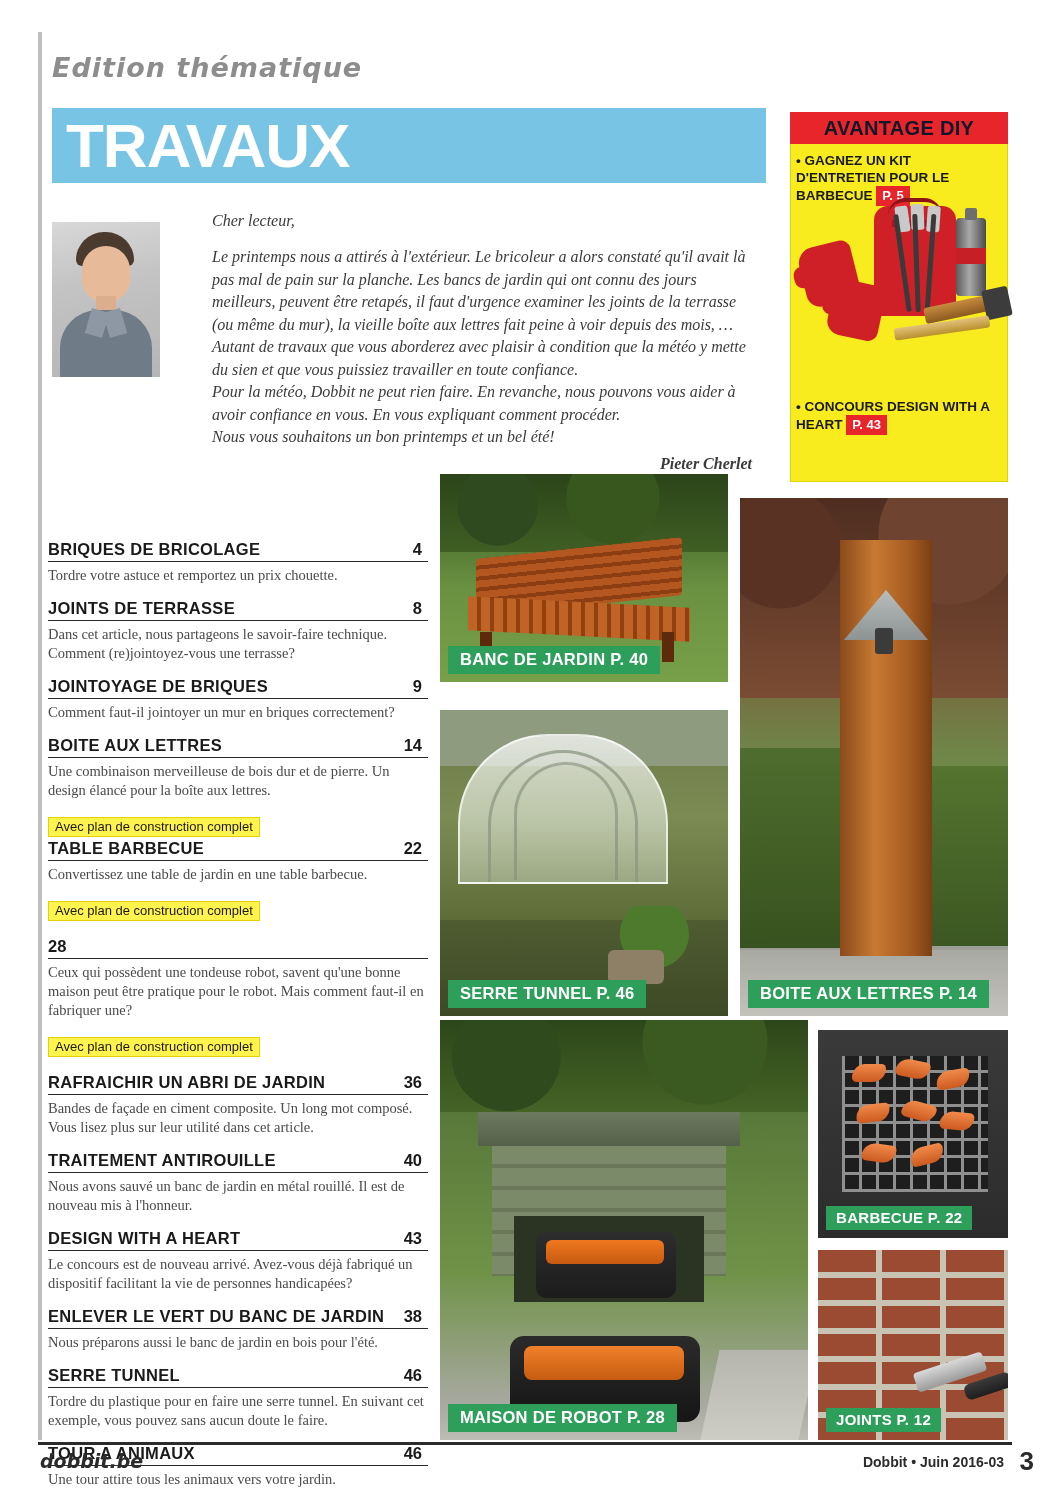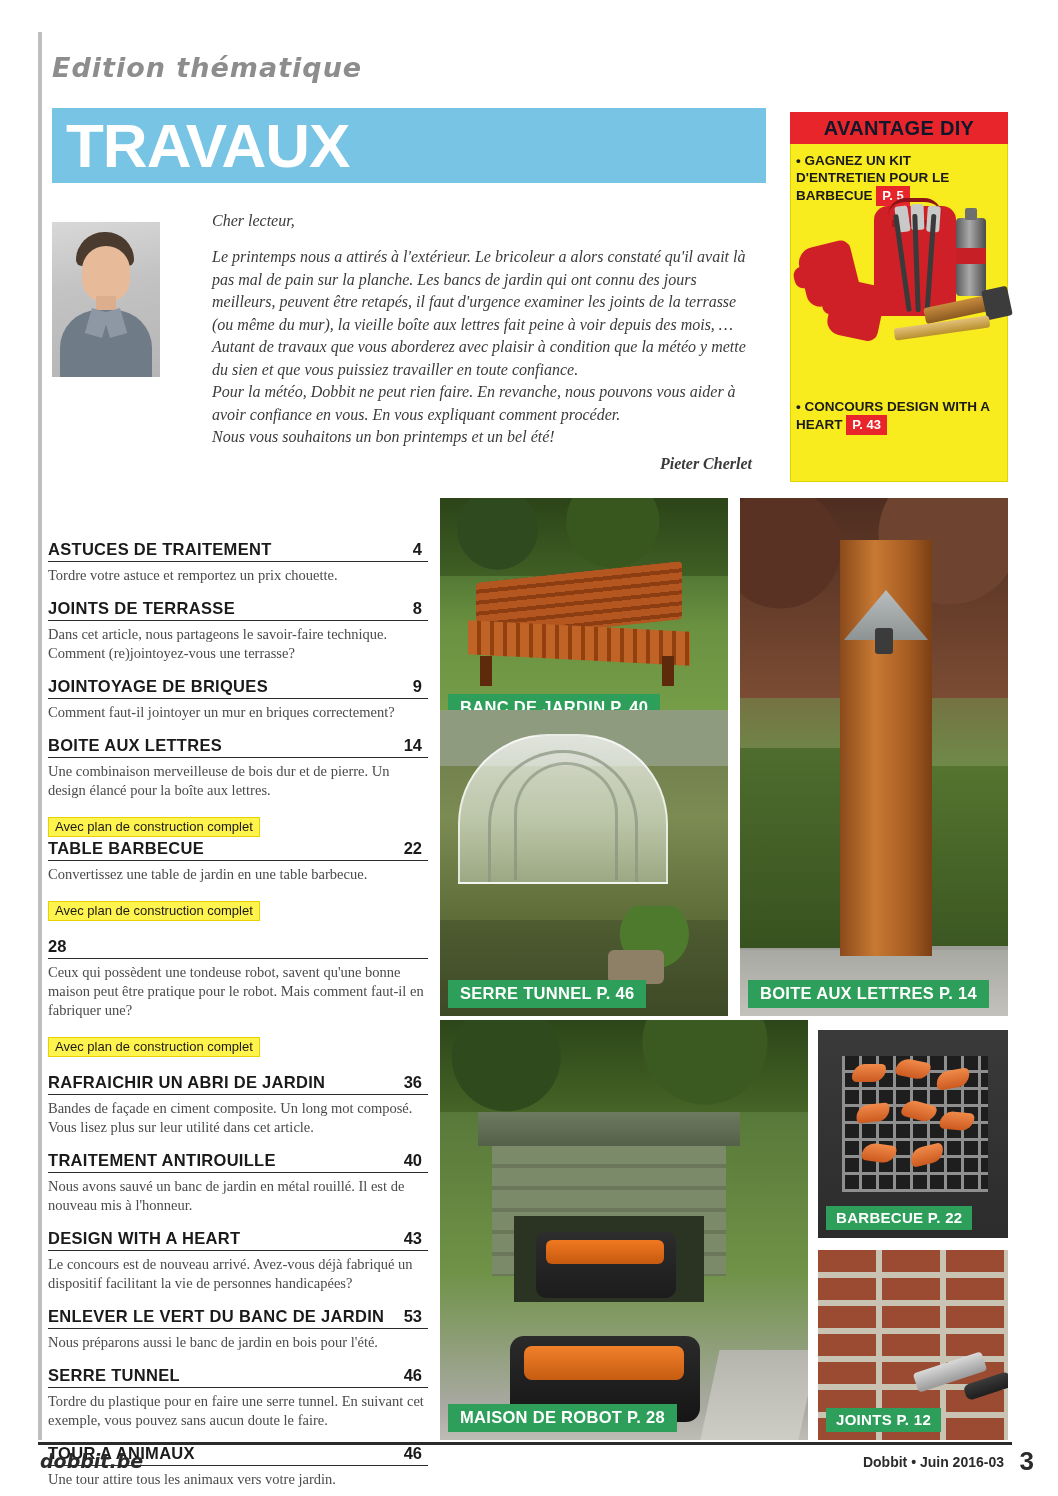--- a/index.html
+++ b/index.html
@@ -332,21 +332,21 @@
     color: #ffffff;
     font-size: 16.5px;
     font-weight: bold;
     padding: 4px 12px 5px 12px;
     letter-spacing: 0.3px;
     white-space: nowrap;
   }
   .cap.small { font-size: 15px; padding: 3px 10px 4px 10px; }
 
   
-  #photo-bench { left: 440px; top: 498px; width: 288px; height: 232px;
+  #photo-bench { left: 440px; top: 474px; width: 288px; height: 208px;
     background: linear-gradient(180deg,#3f5e2a 0%, #4e7333 28%, #6a9140 55%, #78a04a 100%); }
   #photo-bench .hedge { position:absolute; left:0; top:0; width:100%; height:78px;
     background: radial-gradient(circle at 20% 40%, #2f4a1f 0 40px, transparent 41px),
                 radial-gradient(circle at 60% 30%, #38571f 0 46px, transparent 47px),
                 linear-gradient(180deg,#2c4418,#3f5f25); }
   #photo-bench .bench-back { position:absolute; left:36px; top:74px; width:206px; height:58px;
     background: repeating-linear-gradient(180deg,#b4561f 0 7px,#8c3d12 7px 11px);
     transform: skewY(-6deg); border-radius:4px; }
   #photo-bench .bench-seat { position:absolute; left:28px; top:128px; width:222px; height:34px;
     background: repeating-linear-gradient(90deg,#c06327 0 9px,#93400f 9px 13px);
@@ -538,21 +538,21 @@
   <div class="diy-item2">
     <span>•</span>
     <span>CONCOURS DESIGN WITH A HEART</span>
     <span class="page-tag">P. 43</span>
   </div>
 
   <div class="toc">
 
     <div class="toc-entry">
       <div class="toc-line">
-        <span class="toc-title">ASTUCES DE TRAITEMENT</span>
+        <span class="toc-title">BRIQUES DE BRICOLAGE</span>
         <span class="toc-page">4</span>
       </div>
       <div class="toc-desc">Tordre votre astuce et remportez un prix chouette.</div>
     </div>
 
     <div class="toc-entry">
       <div class="toc-line">
         <span class="toc-title">JOINTS DE TERRASSE</span>
         <span class="toc-page">8</span>
       </div>
@@ -613,21 +613,21 @@
       <div class="toc-line">
         <span class="toc-title">DESIGN WITH A HEART</span>
         <span class="toc-page">43</span>
       </div>
       <div class="toc-desc">Le concours est de nouveau arrivé. Avez-vous déjà fabriqué un dispositif facilitant la vie de personnes handicapées?</div>
     </div>
 
     <div class="toc-entry">
       <div class="toc-line">
         <span class="toc-title">ENLEVER LE VERT DU BANC DE JARDIN</span>
-        <span class="toc-page">53</span>
+        <span class="toc-page">38</span>
       </div>
       <div class="toc-desc">Nous préparons aussi le banc de jardin en bois pour l'été.</div>
     </div>
 
     <div class="toc-entry">
       <div class="toc-line">
         <span class="toc-title">SERRE TUNNEL</span>
         <span class="toc-page">46</span>
       </div>
       <div class="toc-desc">Tordre du plastique pour en faire une serre tunnel. En suivant cet exemple, vous pouvez sans aucun doute le faire.</div>

